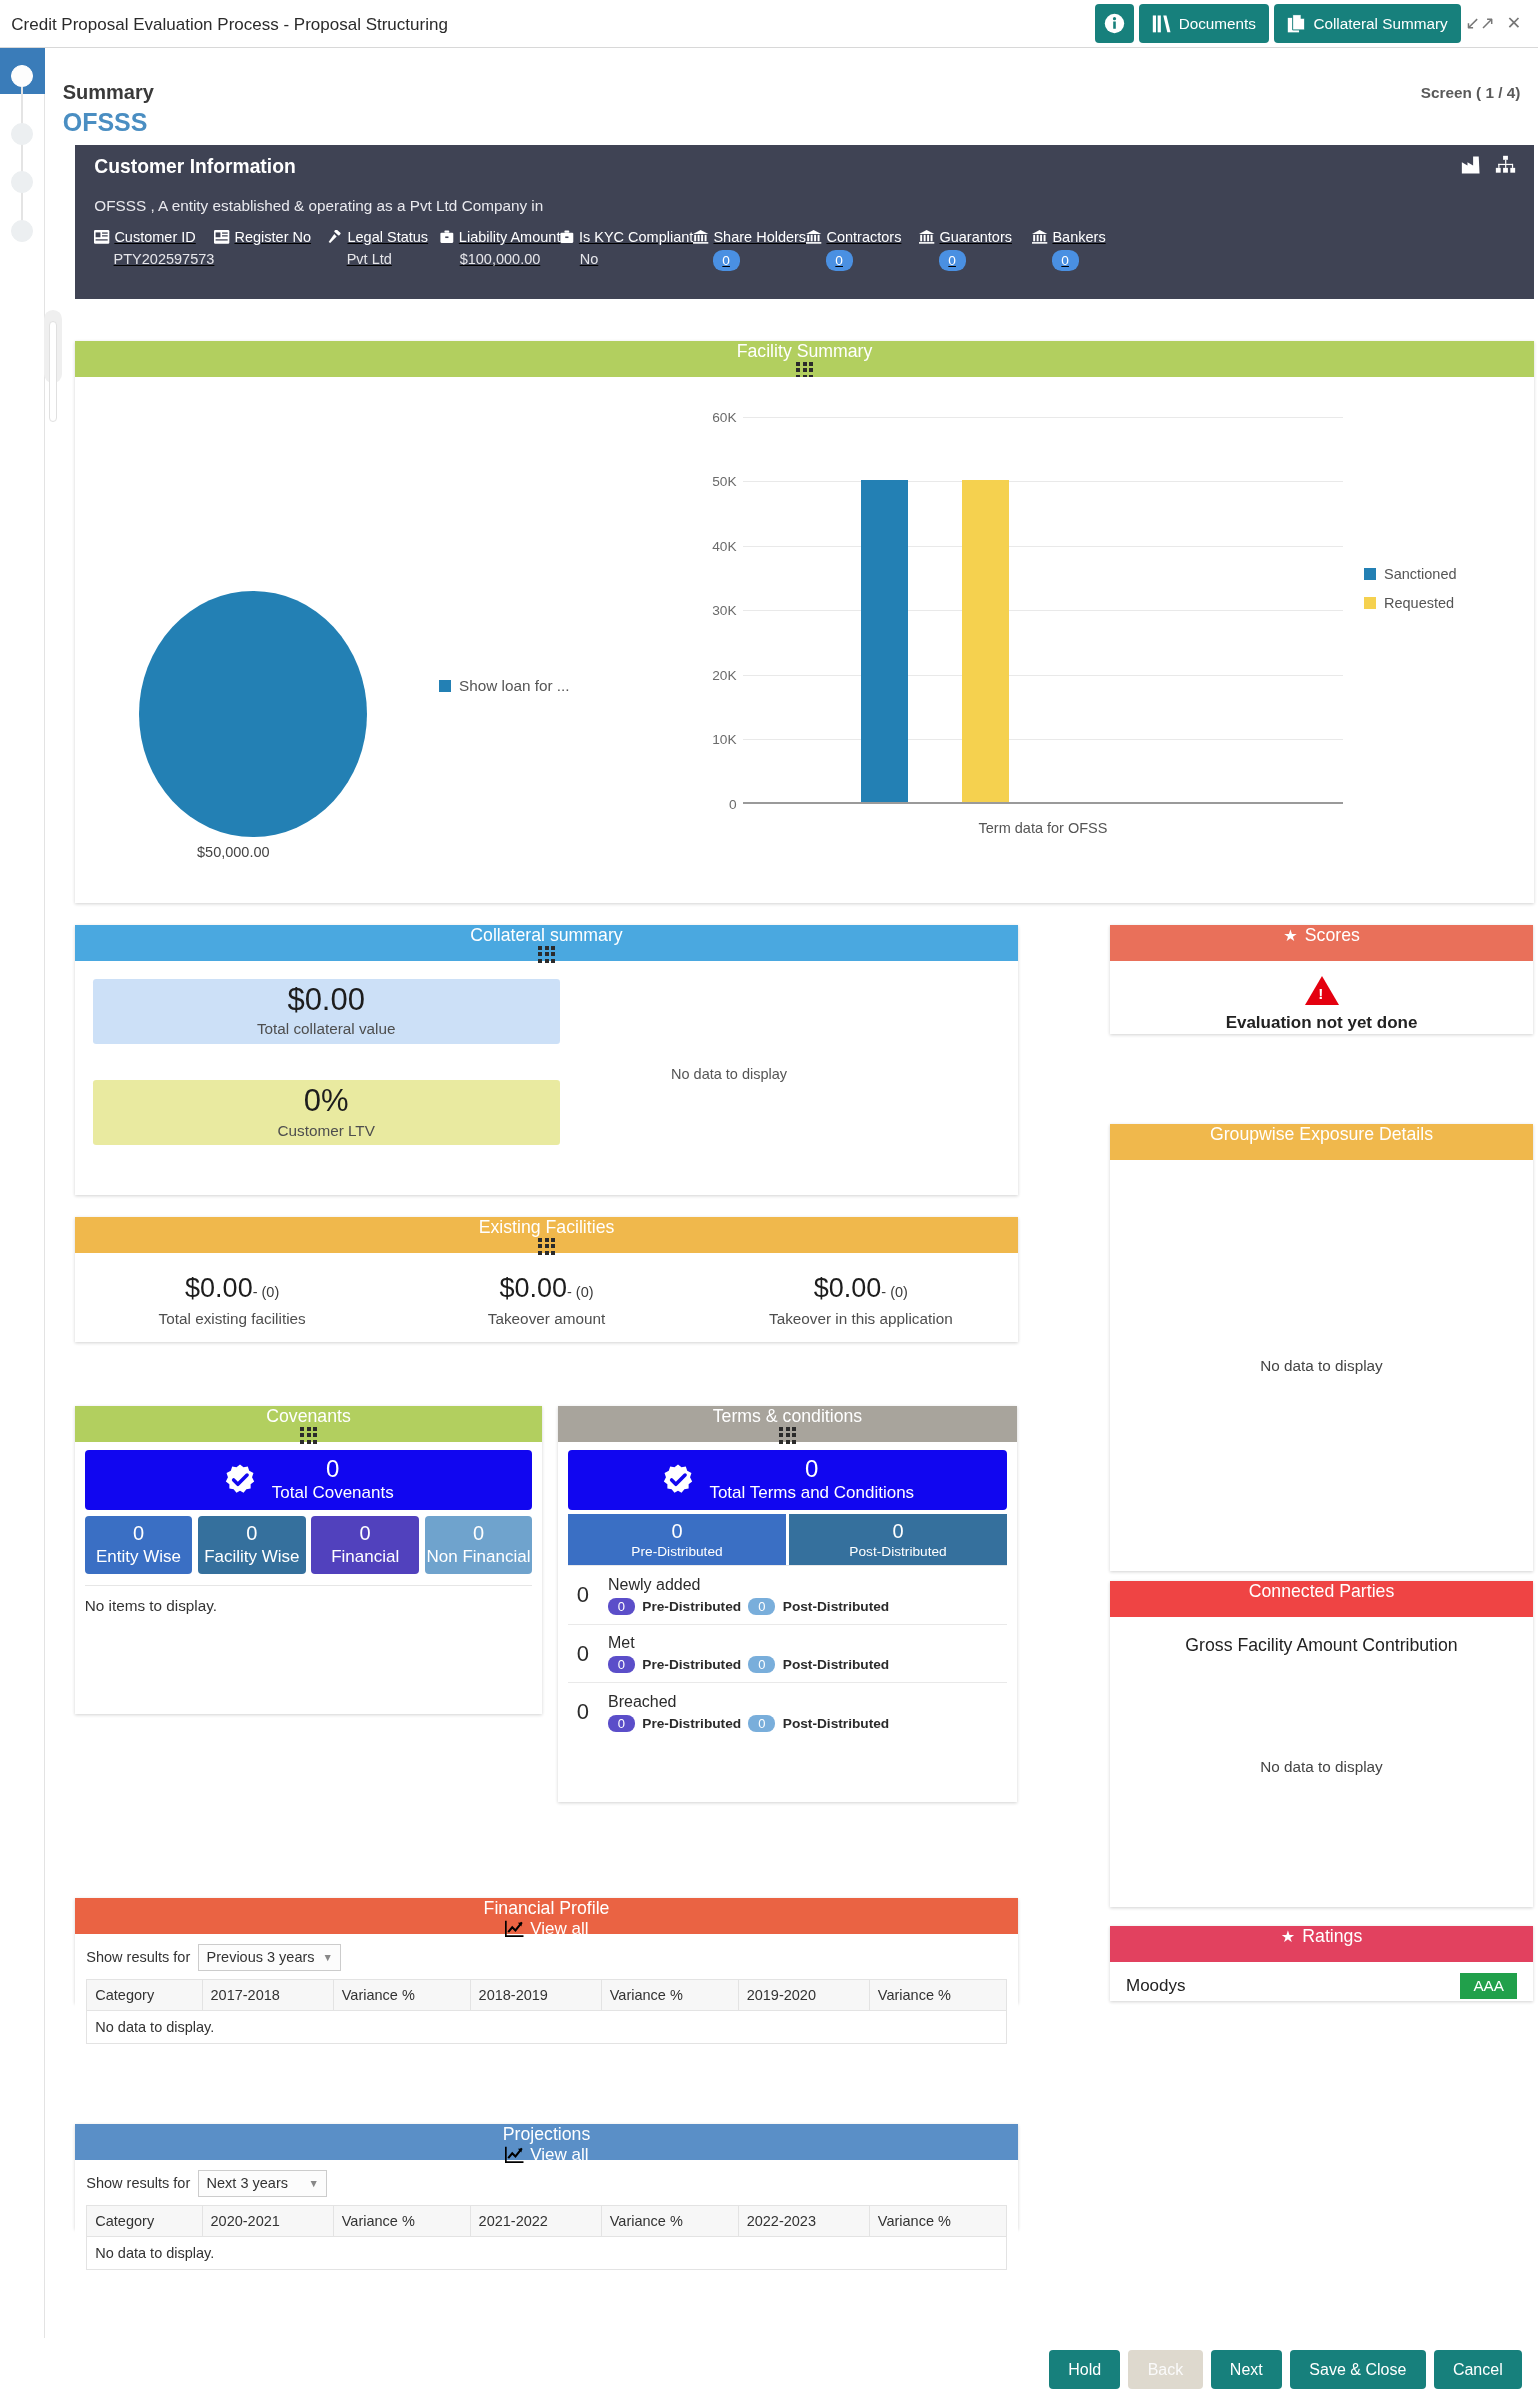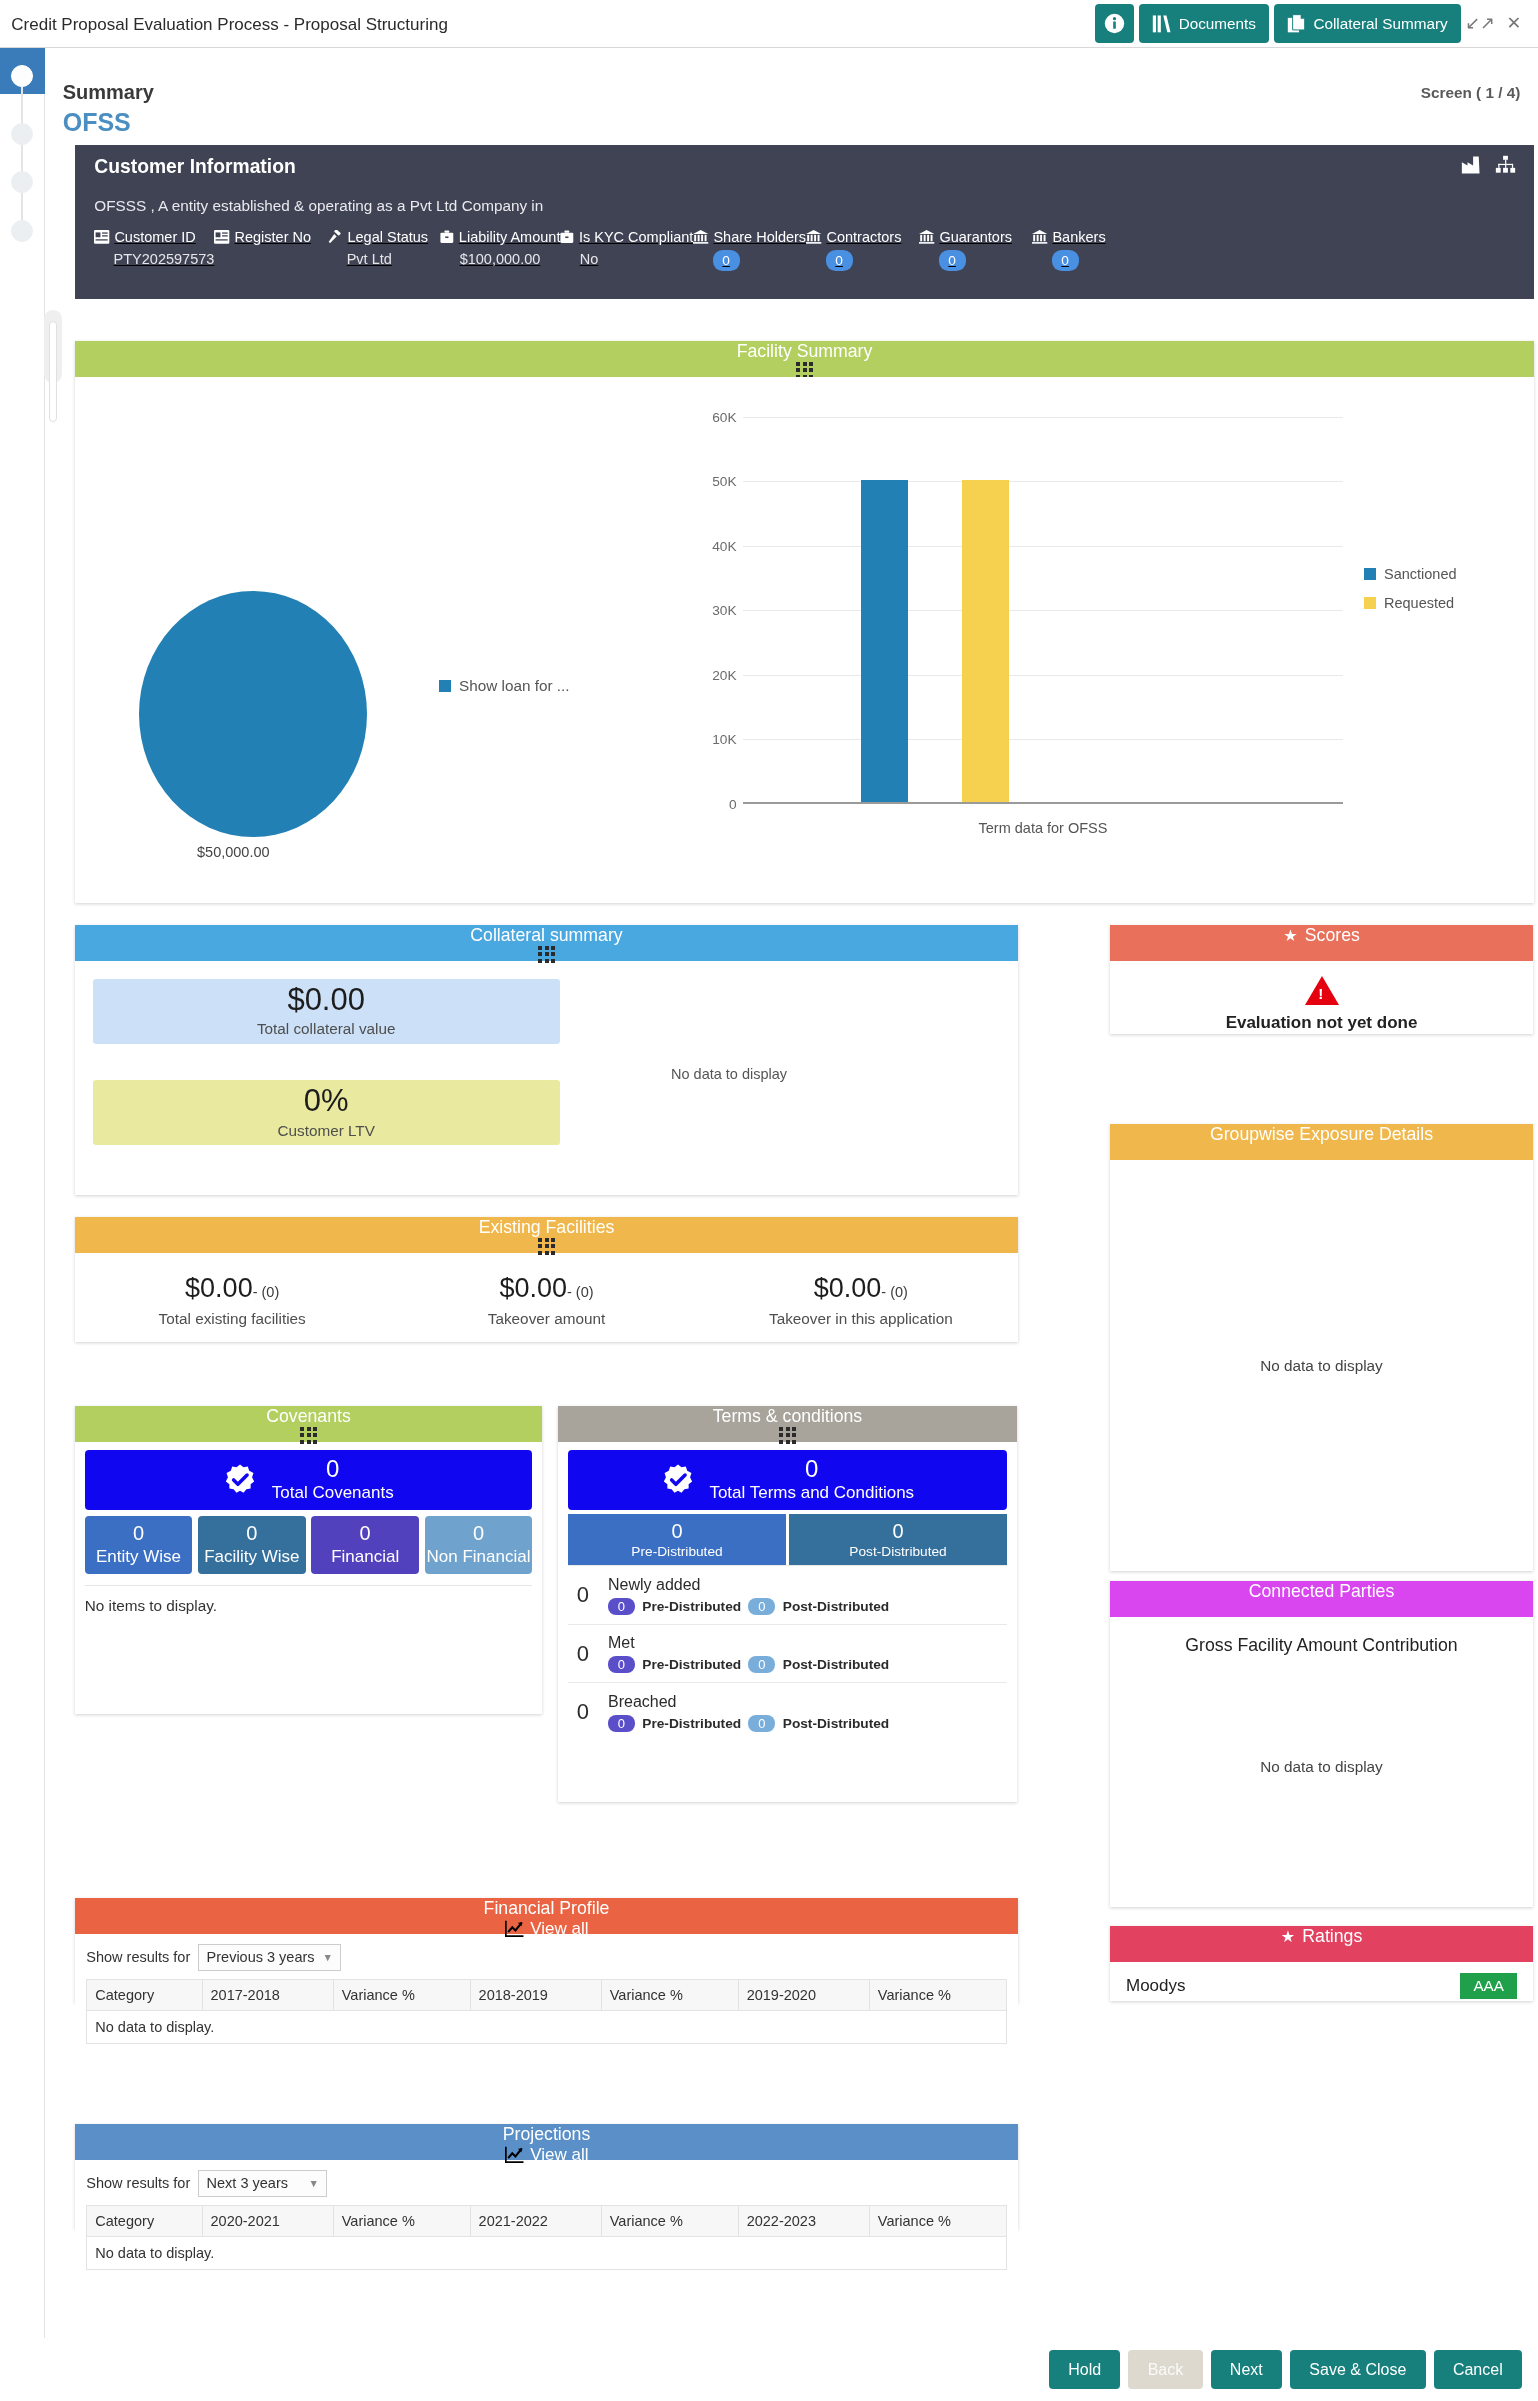--- a/index.html
+++ b/index.html
@@ -201,21 +201,21 @@
   .warn-tri::after { content: "!"; position: absolute; left: -3.2px; top: 9.7px; color: #fff;
                      font-size: 15.3px; font-weight: bold; }
   .scores-txt { font-size: 17px; font-weight: bold; color: #222; margin-top: 8px; }
 
   #gexp { left: 1110px; top: 1124px; width: 423px; height: 447px; }
   #gexp .card-head { background: #f0b84c; }
   .center-nodata { height: calc(100% - 36px); display: flex; align-items: center;
                    justify-content: center; font-size: 15.3px; color: #444; }
 
   #cparty { left: 1110px; top: 1581px; width: 423px; height: 326px; }
-  #cparty .card-head { background: #d946ef; text-align: center; }
+  #cparty .card-head { background: #ef4444; text-align: center; }
   .cp-sub { text-align: center; font-size: 17.7px; color: #222; padding: 17.7px 0 0 0; }
   .cp-nodata { height: 222px; display: flex; align-items: center; justify-content: center;
                font-size: 15.3px; color: #444; }
 
   #ratings { left: 1110px; top: 1926px; width: 423px; height: 75px; }
   #ratings .card-head { background: #e2415f; }
   .rt-row { display: flex; align-items: center; justify-content: space-between;
             padding: 10.5px 16px 0 16px; }
   .rt-name { font-size: 17px; color: #222; }
   .rt-badge { background: #21a04b; color: #fff; font-size: 15.3px; padding: 4px 13px; }
@@ -271,21 +271,21 @@
   <div class="rail-dot d1"></div>
   <div class="rail-dot d2"></div>
   <div class="rail-dot d3"></div>
 </div>
 <div class="vscroll">
     <div class="thumb"></div>
   </div>
 
 <div class="pagehead">
   <div class="ph-summary">Summary</div>
-  <div class="ph-entity">OFSS</div>
+  <div class="ph-entity">OFSSS</div>
   <div class="ph-screen">Screen ( 1 / 4)</div>
 </div>
 
 <div class="card" id="cust">
   <div class="ci-title">Customer Information</div>
   <div class="ci-icons">
     <svg width="21" height="19.3" viewBox="0 0 26 24">
       <polygon points="1,23 1,9 8,13 8,9 15,13 15,2 22,2 23,23" fill="#fff"></polygon>
     </svg>
     <svg width="21" height="19.3" viewBox="0 0 26 24">

